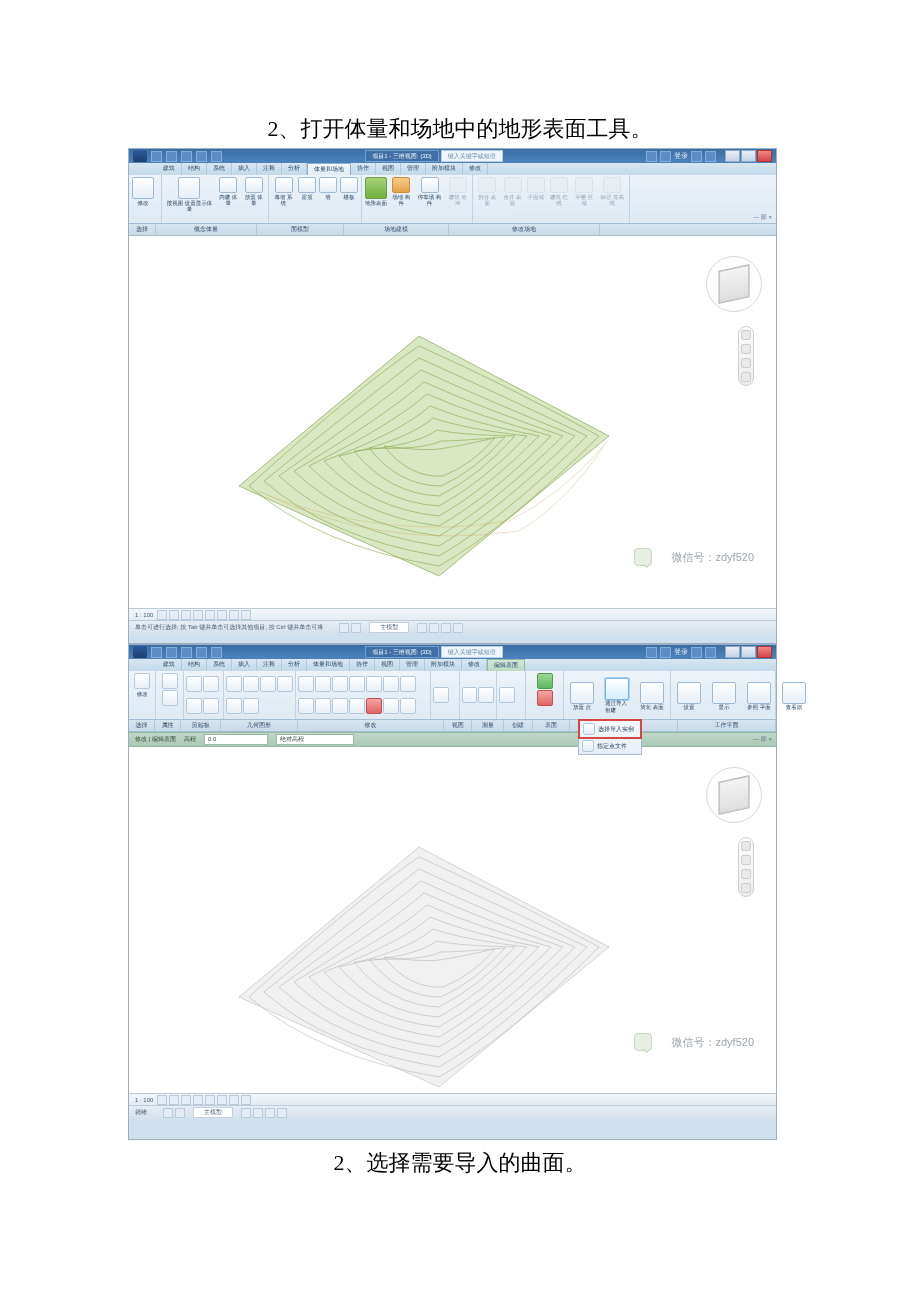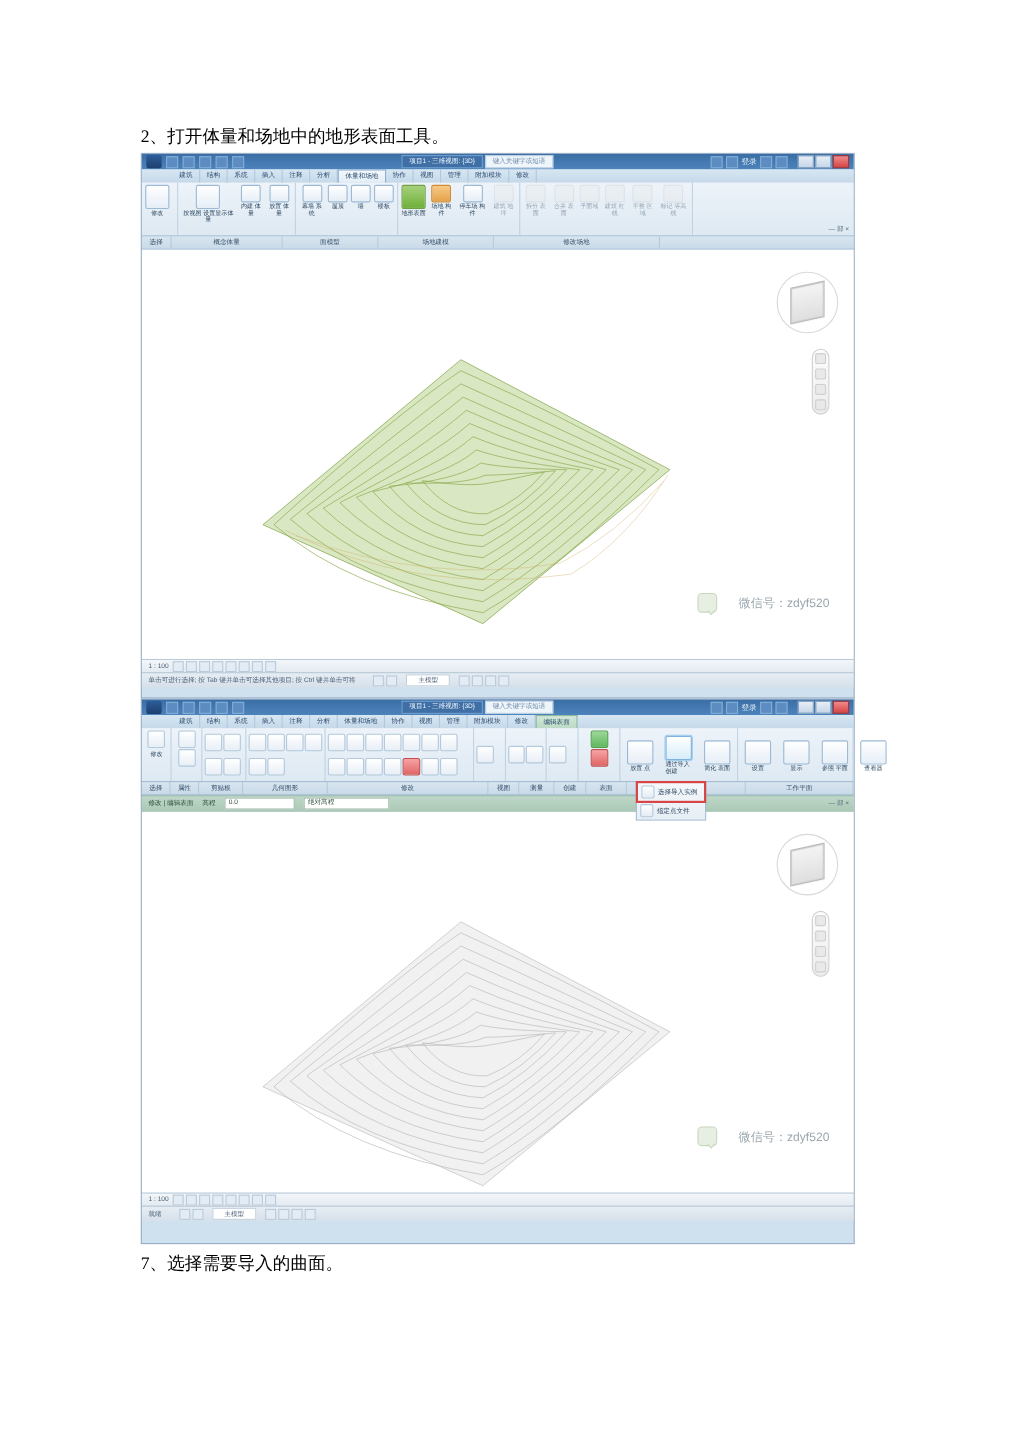--- a/index.html
+++ b/index.html
@@ -8,24 +8,25 @@
     font-family: "Microsoft YaHei", "SimSun", Arial, sans-serif;
     display: flex;
     justify-content: center;
   }
   .page {
     width: 920px;
     padding: 110px 128px 40px 128px;
     box-sizing: border-box;
   }
   .step-text {
-    font-size: 16px;
+    font-size: 22px;
     color: #000;
     margin: 4px 0;
     font-family: "SimSun", serif;
+    text-align: center;
   }
 
   
   .shot {
     width: 647px;
     border: 1px solid #9aaec4;
     background: #cfe1ef;
     font-size: 7px;
     color: #3a3a3a;
     position: relative;
@@ -733,15 +734,15 @@
       <span style="background:#fff;border:1px solid #c3d1de;padding:0 10px">主模型</span>
       <div class="mini-icons">
           <i></i>
           <i></i>
           <i></i>
           <i></i>
         </div>
     </div>
   </div>
 
-  <div class="step-text" style="margin-top:8px">7、选择需要导入的曲面。</div>
+  <div class="step-text" style="margin-top:8px">2、选择需要导入的曲面。</div>
 
 </div>
 
 </body></html>

